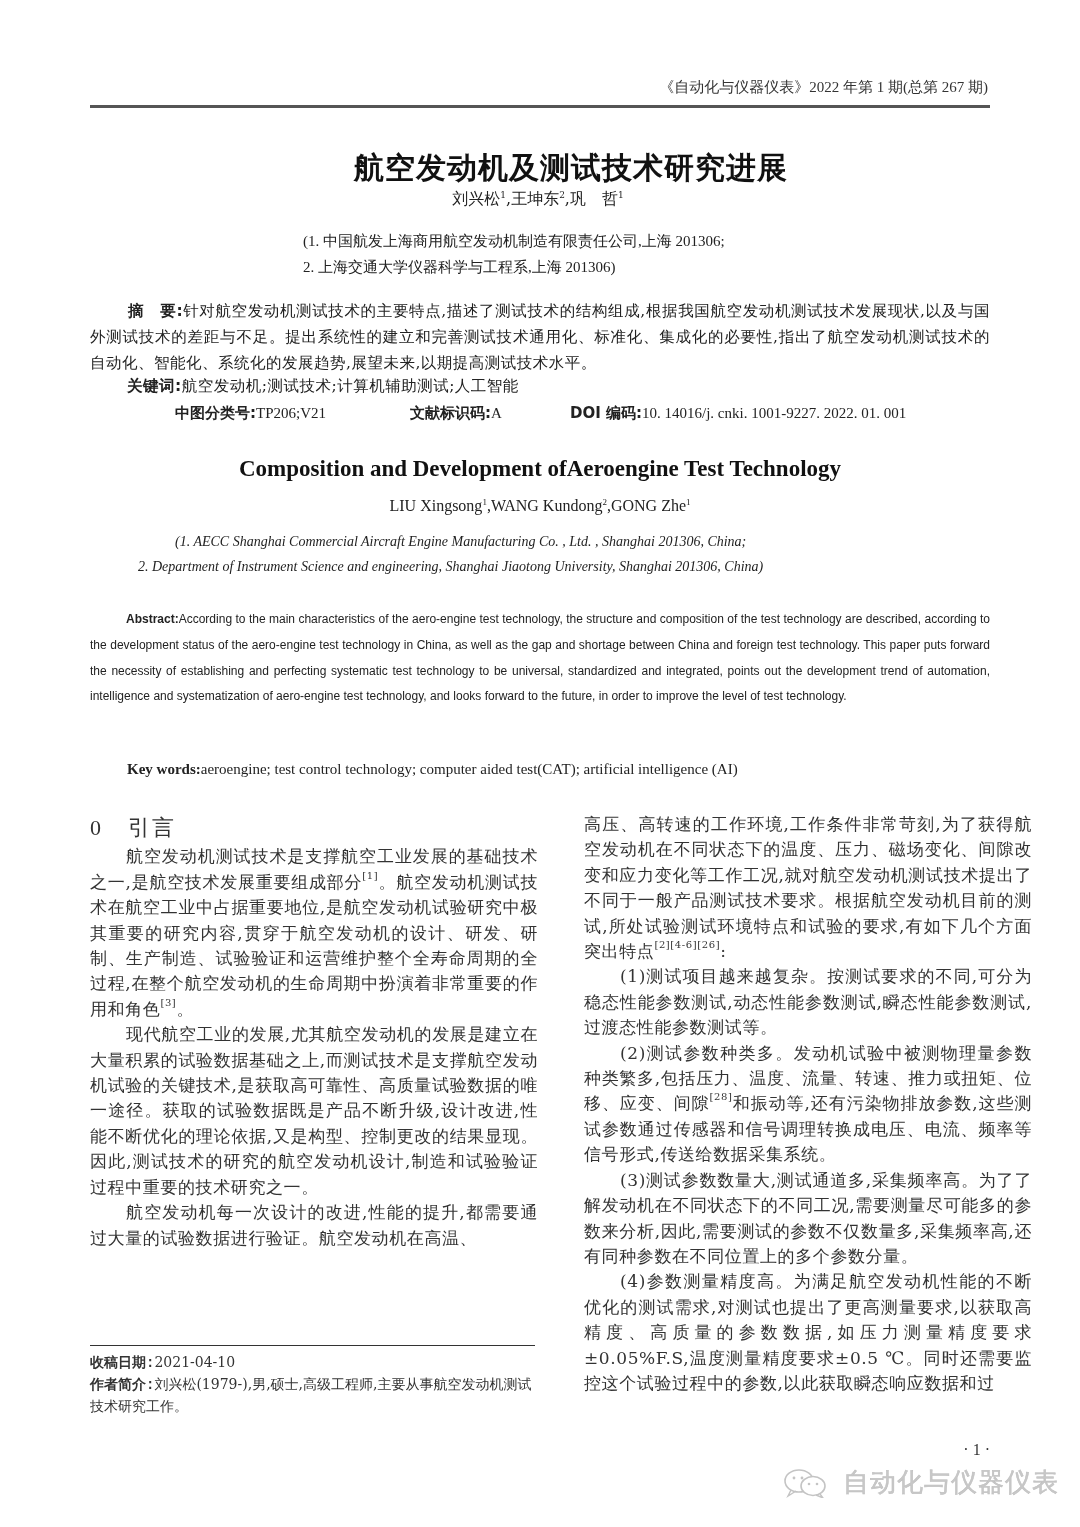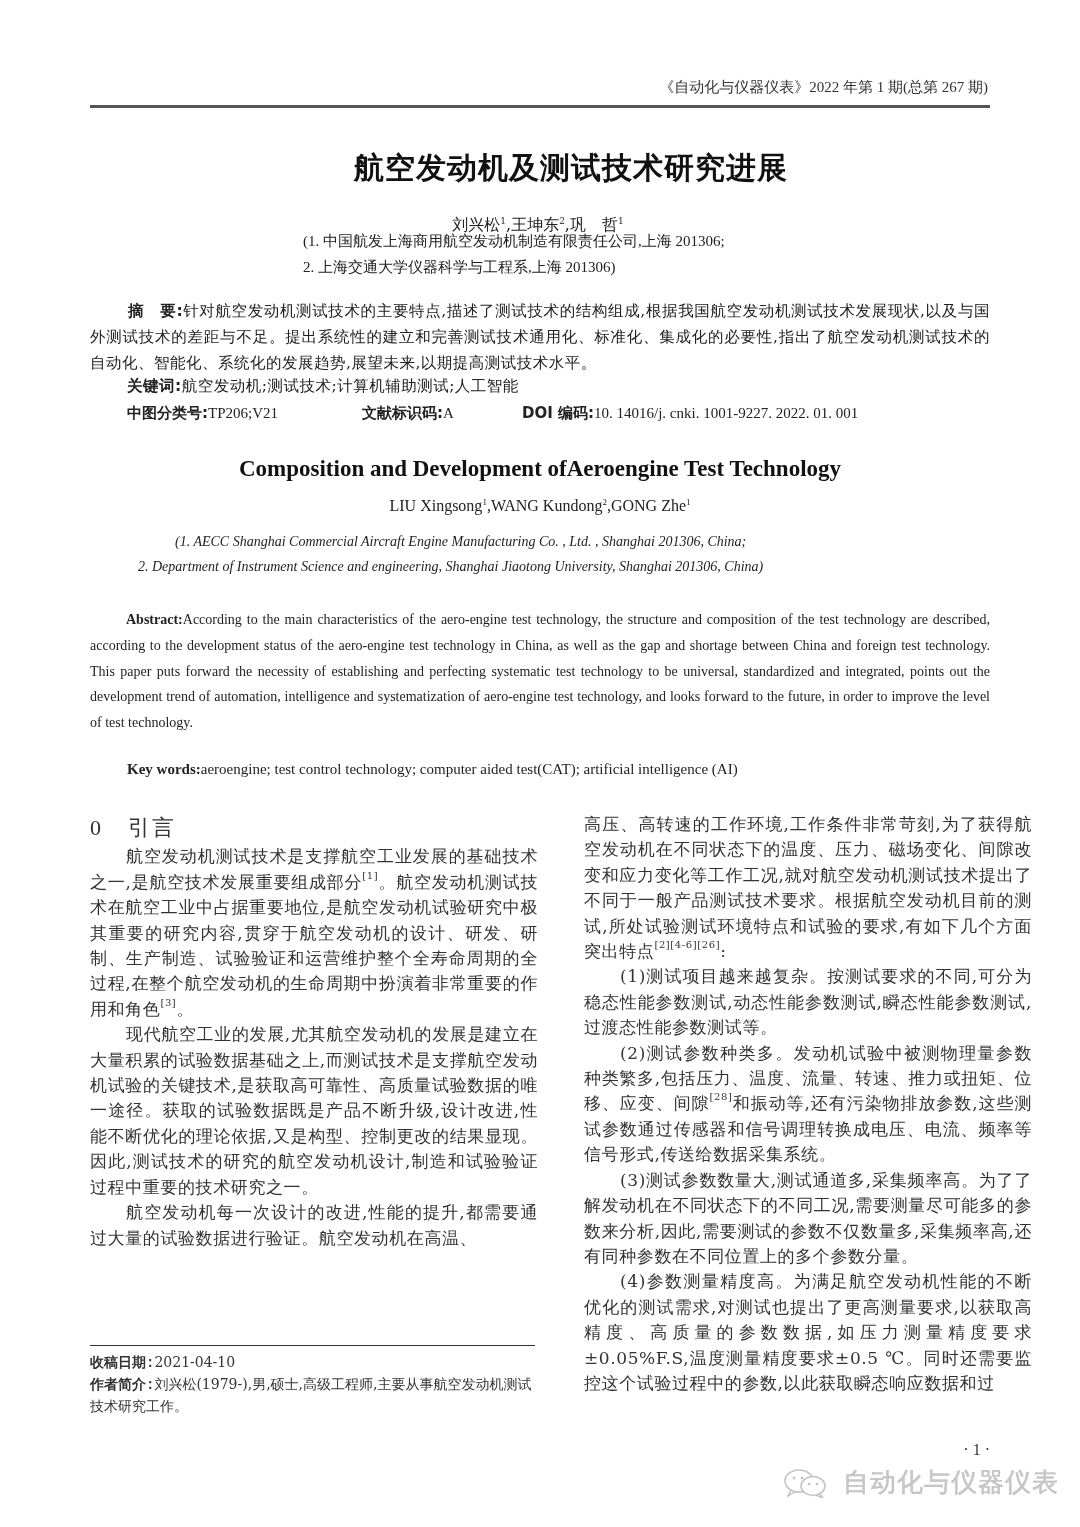--- a/index.html
+++ b/index.html
@@ -18,21 +18,21 @@
     position: absolute; left: 90px; top: 105px; width: 900px; height: 3px; background: #555;
   }
 
   .title-cn {
     position: absolute; left: 0; width: 1080px; top: 148px; text-align: center;
     font-size: 30px; font-weight: bold; letter-spacing: 1px; color: #111;
     font-family: "DejaVu Sans", sans-serif;
     padding-left: 31px;
   }
   .authors-cn {
-    position: absolute; left: 0; width: 1076px; top: 215px; text-align: center;
+    position: absolute; left: 0; width: 1076px; top: 189px; text-align: center;
     font-size: 16px; color: #222;
   }
   .authors-cn sup, .authors-en sup { font-size: 9px; }
   .affil-cn {
     position: absolute; left: 303px; font-size: 15px; color: #222;
     font-family: "Liberation Serif", serif;
   }
   .affil-cn.l1 { top: 232px; }
   .affil-cn.l2 { top: 258px; }
 
@@ -40,42 +40,42 @@
     position: absolute; left: 90px; width: 900px; top: 298px;
     font-size: 15.5px; line-height: 26px; color: #222; text-align: justify;
     letter-spacing: 0.5px;
   }
   .abstract-cn .label { font-weight: bold; font-family: "DejaVu Sans", sans-serif; }
   .abstract-cn .first { text-indent: 38px; }
   .kw-cn { position: absolute; left: 127px; top: 376px; font-size: 15.5px; letter-spacing: 0.5px; }
   .kw-cn .label, .class-row .label { font-weight: bold; font-family: "DejaVu Sans", sans-serif; }
   .class-row { position: absolute; left: 127px; top: 404px; font-size: 15px; font-family: "Liberation Serif", serif; }
   .class-row span.cell { display: inline-block; }
-  .class-row .c1 { width: 235px; }
+  .class-row .c1 { width: 235px; margin-left: 48px; }
   .class-row .c2 { width: 160px; }
 
   .title-en {
     position: absolute; left: 0; width: 1080px; top: 456px; text-align: center;
     font-size: 23px; font-weight: bold; color: #111; font-family: "Liberation Serif", serif;
   }
   .authors-en {
     position: absolute; left: 0; width: 1080px; top: 497px; text-align: center;
     font-size: 16px; font-family: "Liberation Serif", serif;
   }
   .affil-en {
     position: absolute; left: 175px; font-size: 14px; font-style: italic;
     font-family: "Liberation Serif", serif; color: #222;
   }
   .affil-en.l1 { top: 534px; left: 175px; }
   .affil-en.l2 { top: 559px; left: 138px; }
 
   .abstract-en {
     position: absolute; left: 90px; width: 900px; top: 607px;
-    font-size: 14px; line-height: 25.8px; text-align: justify;
-    font-family: Liberation Serif, serif; color: #222;
+    font-size: 12px; line-height: 25.8px; text-align: justify;
+    font-family: Liberation Sans, sans-serif; color: #222;
   }
   .abstract-en .label { font-weight: bold; }
   .abstract-en p { margin: 0; text-indent: 36px; }
   .kw-en { position: absolute; left: 127px; top: 761px; font-size: 15px; font-family: Liberation Serif, serif; }
   .kw-en .label { font-weight: bold; }
 
   .col { position: absolute; width: 448px; font-size: 17px; line-height: 25.4px; color: #333; text-align: justify; letter-spacing: 0.6px; }
   .col.left { left: 90px; top: 815px; }
   .col.right { left: 584px; top: 812px; }
   .col p { margin: 0; }

